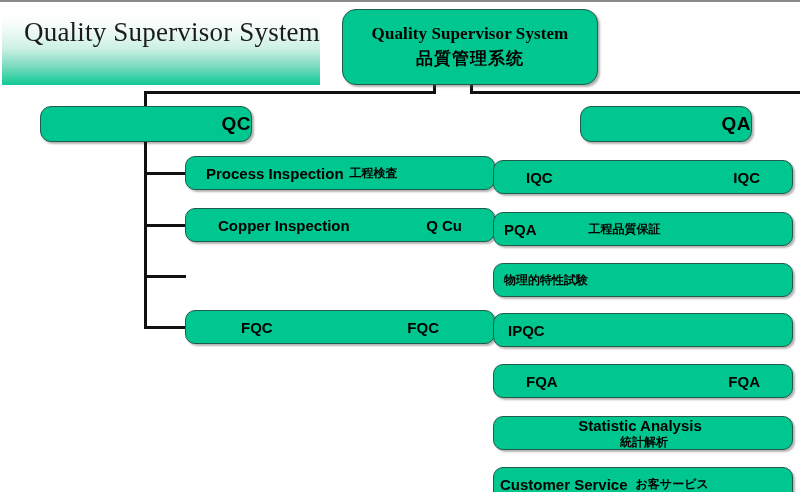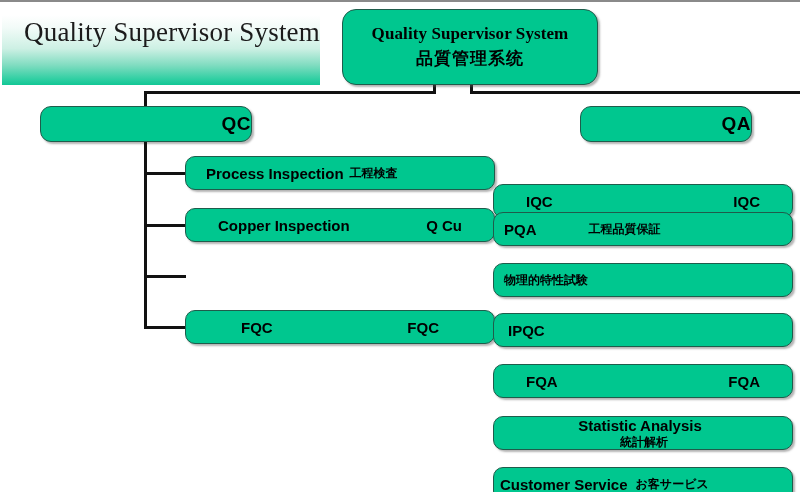--- a/index.html
+++ b/index.html
@@ -131,21 +131,21 @@
     font-size: 15px;
     padding: 0 12px;
   }
   .node.leaf .cell {
     display: inline-block;
     white-space: nowrap;
   }
   .node.leaf.center { justify-content: center; }
   .node.leaf.split  { justify-content: space-between; }
   .node.leaf.split.pad-a { padding: 0 32px; gap: 11px; }
-  .node.leaf.split.pad-b { padding: 0 20px; margin-top: 24px; }
+  .node.leaf.split.pad-b { padding: 0 20px; }
   .node.leaf.flow   { justify-content: flex-start; }
 
   
   .left-leaf { left: 185px; width: 310px; }
   
   .right-leaf { left: 493px; width: 300px; }
 
   .cjk {
     font-family: "DejaVu Sans", sans-serif;
     font-weight: bold;

